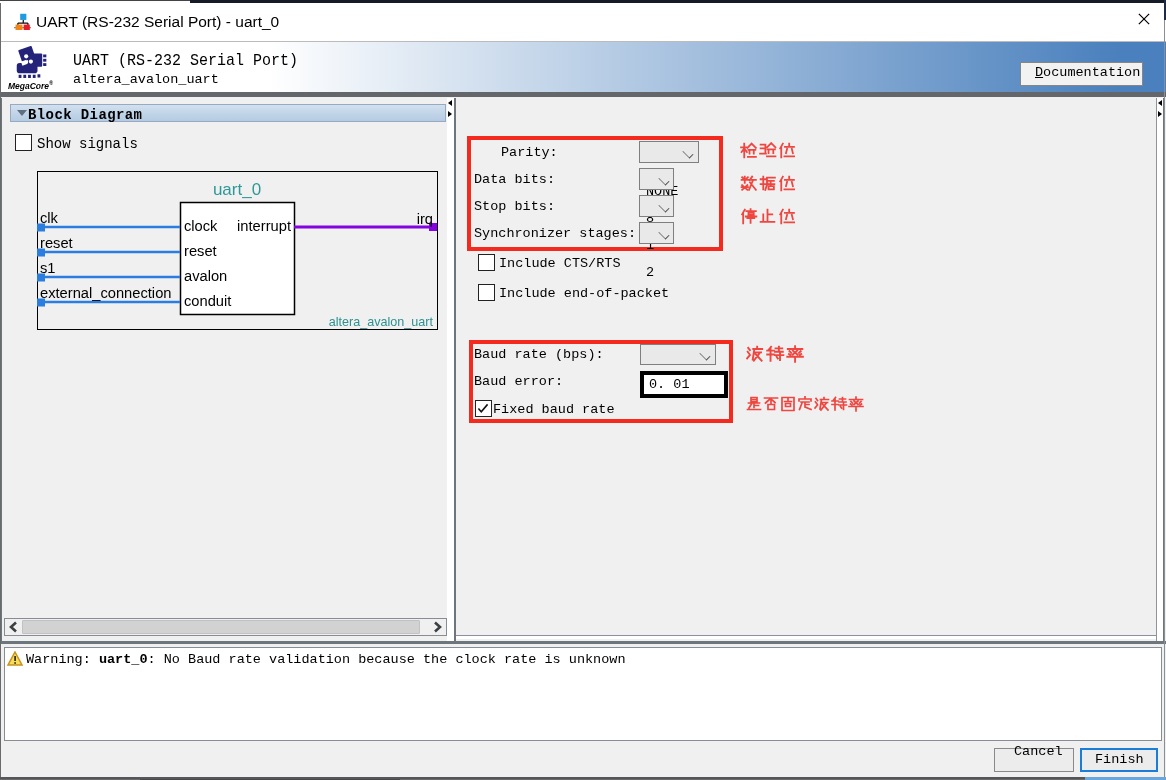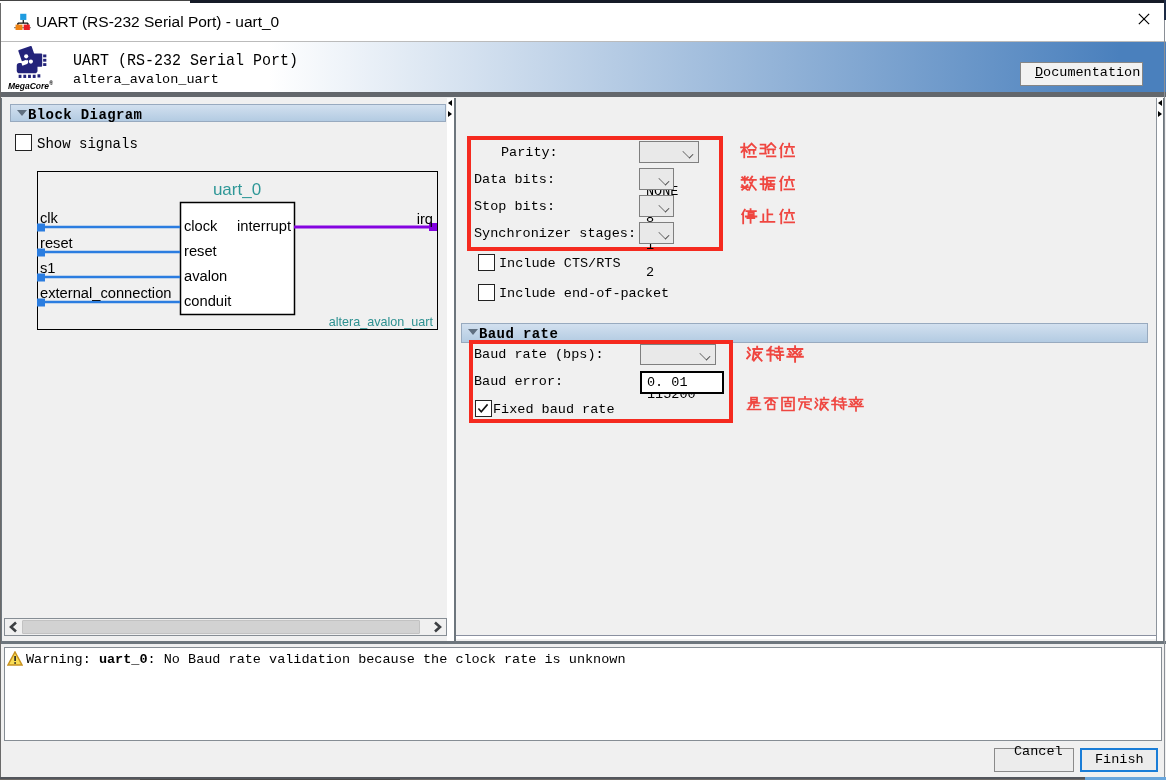--- a/index.html
+++ b/index.html
@@ -157,33 +157,29 @@
   <div class="abs dd" style="left:639px;top:222px;width:33px;height:20px;">
       <span class="dtxt">2</span>
       <span class="chev" style="right:6px;top:5px;"></span>
     </div>
 
   <div class="abs cb" style="left:478px;top:254px;"></div>
   <div class="abs lbl" style="left:499px;top:256px;">Include CTS/RTS</div>
   <div class="abs cb" style="left:478px;top:284px;"></div>
   <div class="abs lbl" style="left:499px;top:286px;">Include end-of-packet</div>
 
-  <div class="abs bar bar2" style="left:461px;top:323px;width:685px;">
-    <div class="tri"></div>
-      <div class="txt">Baud rate</div>
-  </div>
   <div class="abs redbox" style="left:469px;top:340px;width:256px;height:75px;"></div>
 
   <div class="abs lbl" style="left:474px;top:347px;">Baud rate (bps):</div>
   <div class="abs lbl" style="left:474px;top:374px;">Baud error:</div>
   <div class="abs dd" style="left:640px;top:344px;width:74px;height:19px;">
       <span class="dtxt">115200</span>
       <span class="chev" style="right:7px;top:4px;"></span>
     </div>
-  <div class="abs" style="left:640px;top:371px;width:80px;height:19px;background:#fff;border:2px solid #000000;">
+  <div class="abs" style="left:640px;top:371px;width:80px;height:19px;background:#fff;border:4px solid #000000;">
       <span style="position:absolute;left:5px;top:2px;font-size:13.5px;">0. 01</span>
     </div>
   <div class="abs cb" style="left:475px;top:400px;"></div>
   <svg class="abs" style="left:477px;top:403px;" width="12" height="11" viewBox="0 0 13 12">
       <path d="M1.5 6 L4.6 9.5 L11.5 1.5" stroke="#111" stroke-width="1.7" fill="none"></path>
     </svg>
   <div class="abs lbl" style="left:493px;top:402px;">Fixed baud rate</div>
 
   <svg class="abs" style="left:740px;top:142px;" width="55" height="17" viewBox="0 0 104 32">
       <g stroke="#ef4640" stroke-width="3.4" fill="none" stroke-linecap="square">

